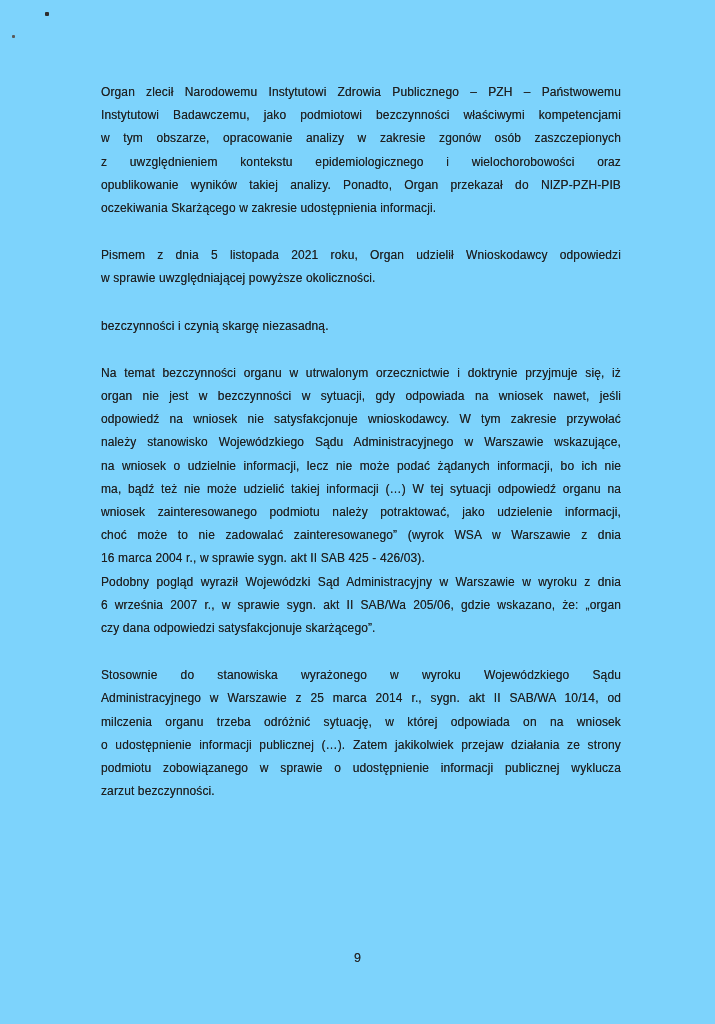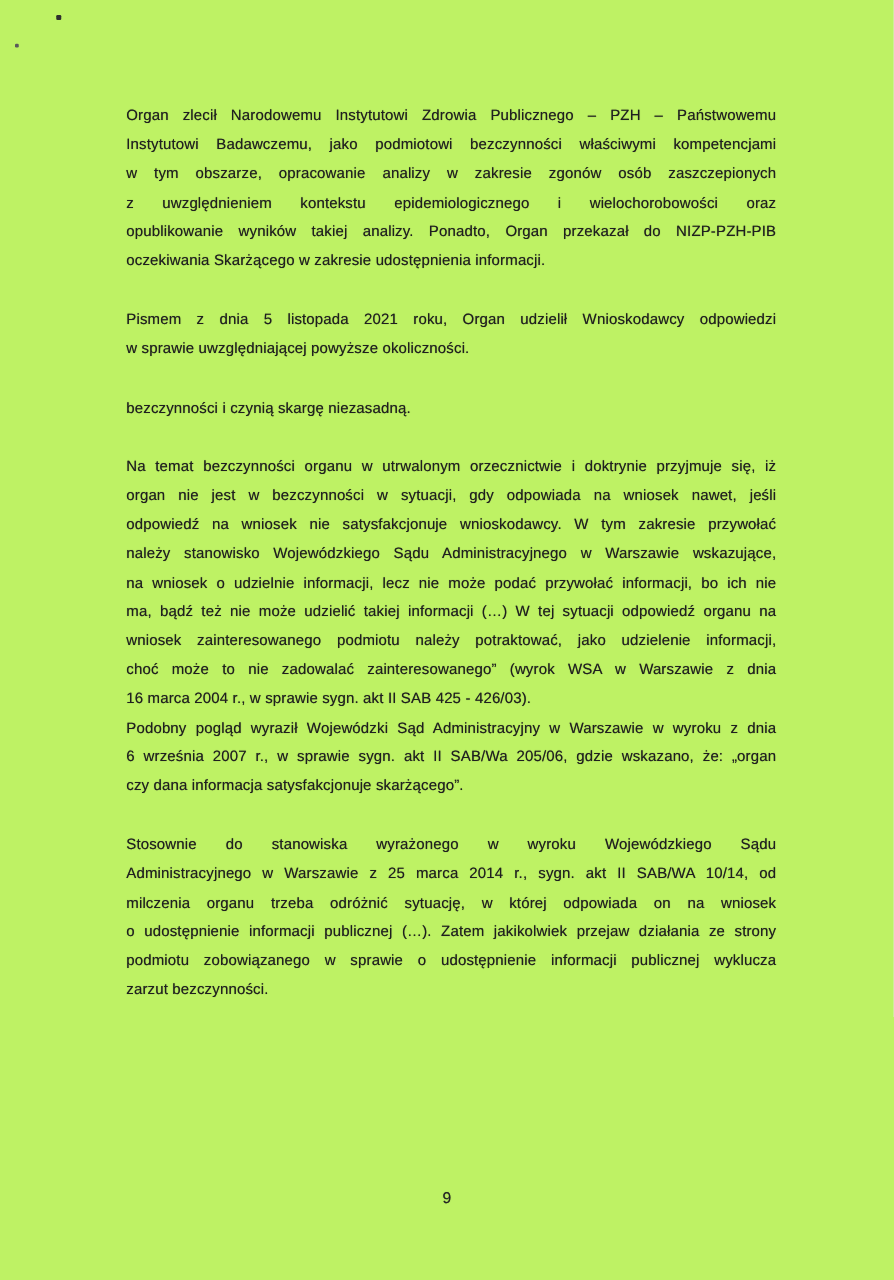--- a/index.html
+++ b/index.html
@@ -53,21 +53,21 @@
     text-shadow: 0 0 0.6px rgba(25,25,25,0.6);
   }
   .speck {
     position: absolute;
     border-radius: 1px;
   }
 </style>
 </head>
 <body>
 
-<div class="page" style="background: #bef264;">
+<div class="page" style="background: #7dd3fc;">
   <div id="specks">
       <div class="speck" style="left: 45px; top: 12px; width: 4px; height: 4px; background: rgb(46, 46, 46);"></div>
       <div class="speck" style="left: 12px; top: 35px; width: 3px; height: 3px; background: rgb(90, 90, 90);"></div>
     </div>
   <main class="text-block" id="paragraphs" style="color: rgb(31, 31, 31);">
       <div class="para">
         <div class="line">Organ zlecił Narodowemu Instytutowi Zdrowia Publicznego – PZH – Państwowemu</div>
         <div class="line">Instytutowi Badawczemu, jako podmiotowi bezczynności właściwymi kompetencjami</div>
         <div class="line">w tym obszarze, opracowanie analizy w zakresie zgonów osób zaszczepionych</div>
         <div class="line">z uwzględnieniem kontekstu epidemiologicznego i wielochorobowości oraz</div>
@@ -79,30 +79,30 @@
         <div class="line last">w sprawie uwzględniającej powyższe okoliczności.</div>
       </div>
       <div class="para">
         <div class="line last">bezczynności i czynią skargę niezasadną.</div>
       </div>
       <div class="para">
         <div class="line">Na temat bezczynności organu w utrwalonym orzecznictwie i doktrynie przyjmuje się, iż</div>
         <div class="line">organ nie jest w bezczynności w sytuacji, gdy odpowiada na wniosek nawet, jeśli</div>
         <div class="line">odpowiedź na wniosek nie satysfakcjonuje wnioskodawcy. W tym zakresie przywołać</div>
         <div class="line">należy stanowisko Wojewódzkiego Sądu Administracyjnego w Warszawie wskazujące,</div>
-        <div class="line">na wniosek o udzielnie informacji, lecz nie może podać przywołać informacji, bo ich nie</div>
+        <div class="line">na wniosek o udzielnie informacji, lecz nie może podać żądanych informacji, bo ich nie</div>
         <div class="line">ma, bądź też nie może udzielić takiej informacji (…) W tej sytuacji odpowiedź organu na</div>
         <div class="line">wniosek zainteresowanego podmiotu należy potraktować, jako udzielenie informacji,</div>
         <div class="line">choć może to nie zadowalać zainteresowanego” (wyrok WSA w Warszawie z dnia</div>
         <div class="line last">16 marca 2004 r., w sprawie sygn. akt II SAB 425 - 426/03).</div>
       </div>
       <div class="para attached">
         <div class="line">Podobny pogląd wyraził Wojewódzki Sąd Administracyjny w Warszawie w wyroku z dnia</div>
         <div class="line">6 września 2007 r., w sprawie sygn. akt II SAB/Wa 205/06, gdzie wskazano, że: „organ</div>
-        <div class="line last">czy dana informacja satysfakcjonuje skarżącego”.</div>
+        <div class="line last">czy dana odpowiedzi satysfakcjonuje skarżącego”.</div>
       </div>
       <div class="para">
         <div class="line">Stosownie do stanowiska wyrażonego w wyroku Wojewódzkiego Sądu</div>
         <div class="line">Administracyjnego w Warszawie z 25 marca 2014 r., sygn. akt II SAB/WA 10/14, od</div>
         <div class="line">milczenia organu trzeba odróżnić sytuację, w której odpowiada on na wniosek</div>
         <div class="line">o udostępnienie informacji publicznej (…). Zatem jakikolwiek przejaw działania ze strony</div>
         <div class="line">podmiotu zobowiązanego w sprawie o udostępnienie informacji publicznej wyklucza</div>
         <div class="line last">zarzut bezczynności.</div>
       </div>
     </main>

